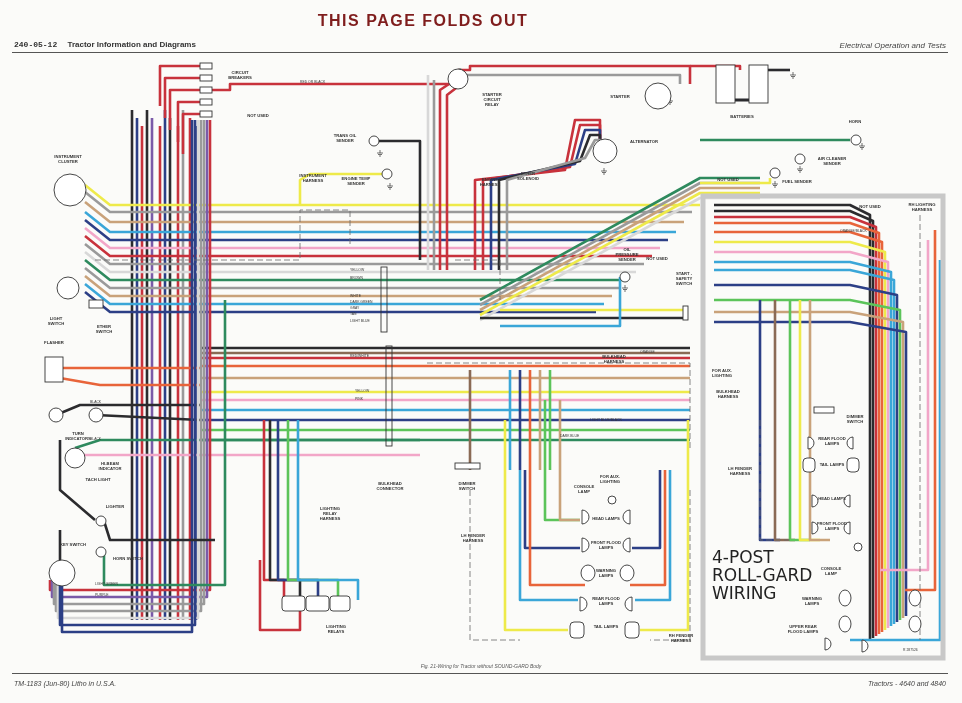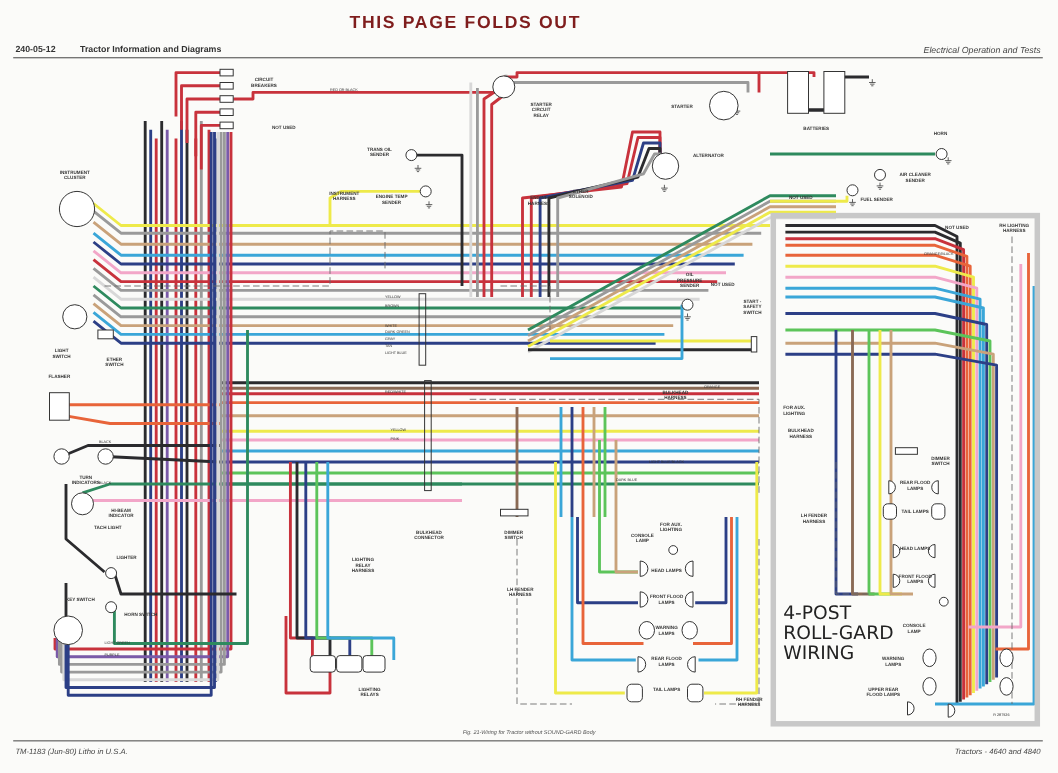--- a/index.html
+++ b/index.html
@@ -2,21 +2,21 @@
 <html><head>
 <meta charset="utf-8">
 <style>
   html, body { margin: 0; padding: 0; background: #fbfbf9; }
   body { width: 962px; height: 703px; position: relative; overflow: hidden;
          font-family: "Liberation Sans", sans-serif; color: #2a2a2a; }
   .fold-title { position: absolute; left: 0; width: 906px; top: 12px; text-align: center;
                 font-size: 16px; font-weight: bold; letter-spacing: 1.5px; color: #7f1d1d; padding-left: 0; margin-left: 30px; }
   .fold-title span { position: relative; left: -60px; }
   .hdr-left { position: absolute; left: 14px; top: 40px; font-size: 8px; font-weight: bold; color: #333; }
-  .hdr-left .code { margin-right: 20px; }
+  .hdr-left .code { margin-right: 8px; font-family: Liberation Mono, monospace; }
   .hdr-right { position: absolute; right: 16px; top: 41px; font-size: 8px; font-style: italic; color: #444; }
   .rule-top { position: absolute; left: 12px; right: 14px; top: 52px; height: 1px; background: #555; }
   .rule-bot { position: absolute; left: 12px; right: 14px; top: 673px; height: 1px; background: #555; }
   .caption { position: absolute; left: 0; width: 962px; top: 663px; text-align: center; font-size: 5px; font-style: italic; color: #555; }
   .ftr-left { position: absolute; left: 14px; top: 680px; font-size: 7px; font-style: italic; color: #444; }
   .ftr-right { position: absolute; right: 16px; top: 680px; font-size: 7px; font-style: italic; color: #444; }
   svg#diagram { position: absolute; left: 0; top: 0; }
   .lbl { font-family: "Liberation Sans", sans-serif; font-size: 4.2px; font-weight: bold; fill: #333; text-anchor: middle; }
   .wlbl { font-family: "Liberation Sans", sans-serif; font-size: 3.4px; fill: #333; }
   .rg-title { font-family: "DejaVu Sans", sans-serif; font-size: 17px; fill: #222; }

